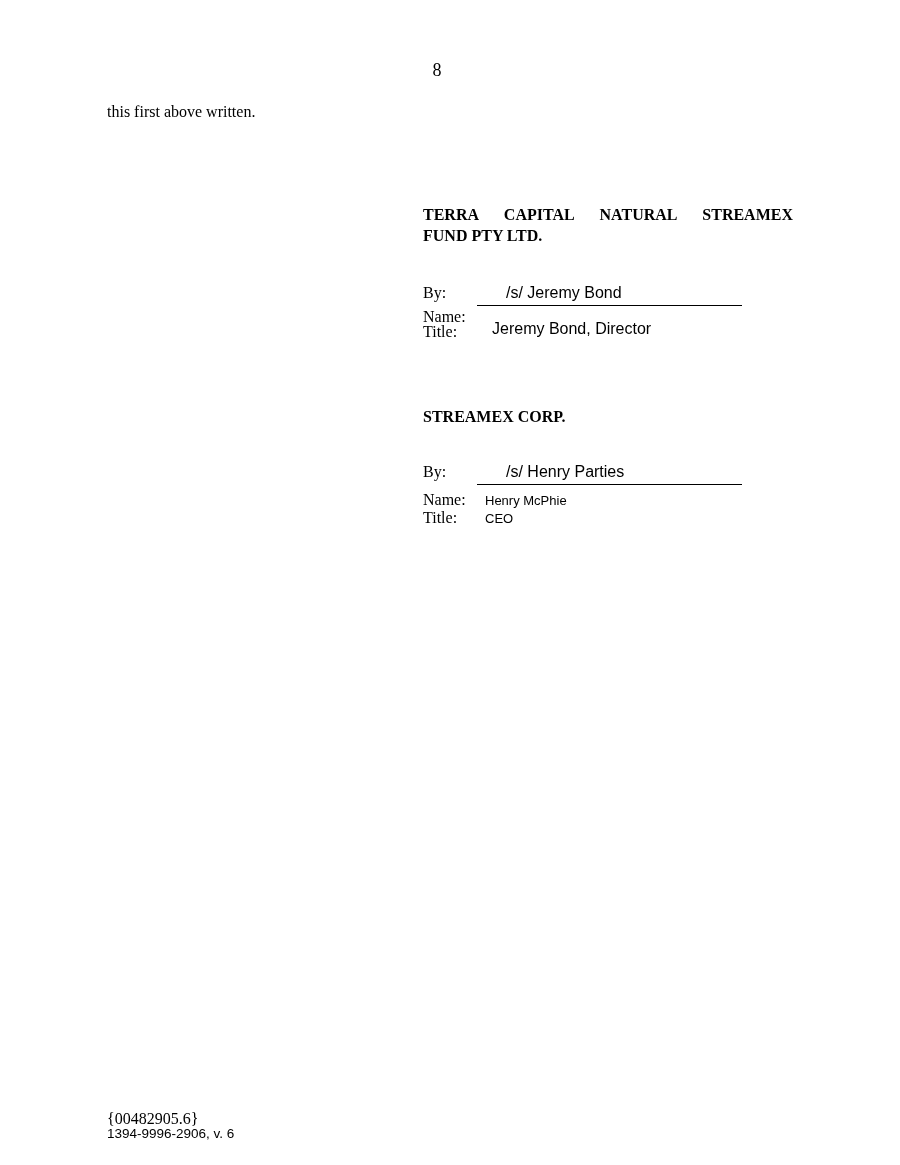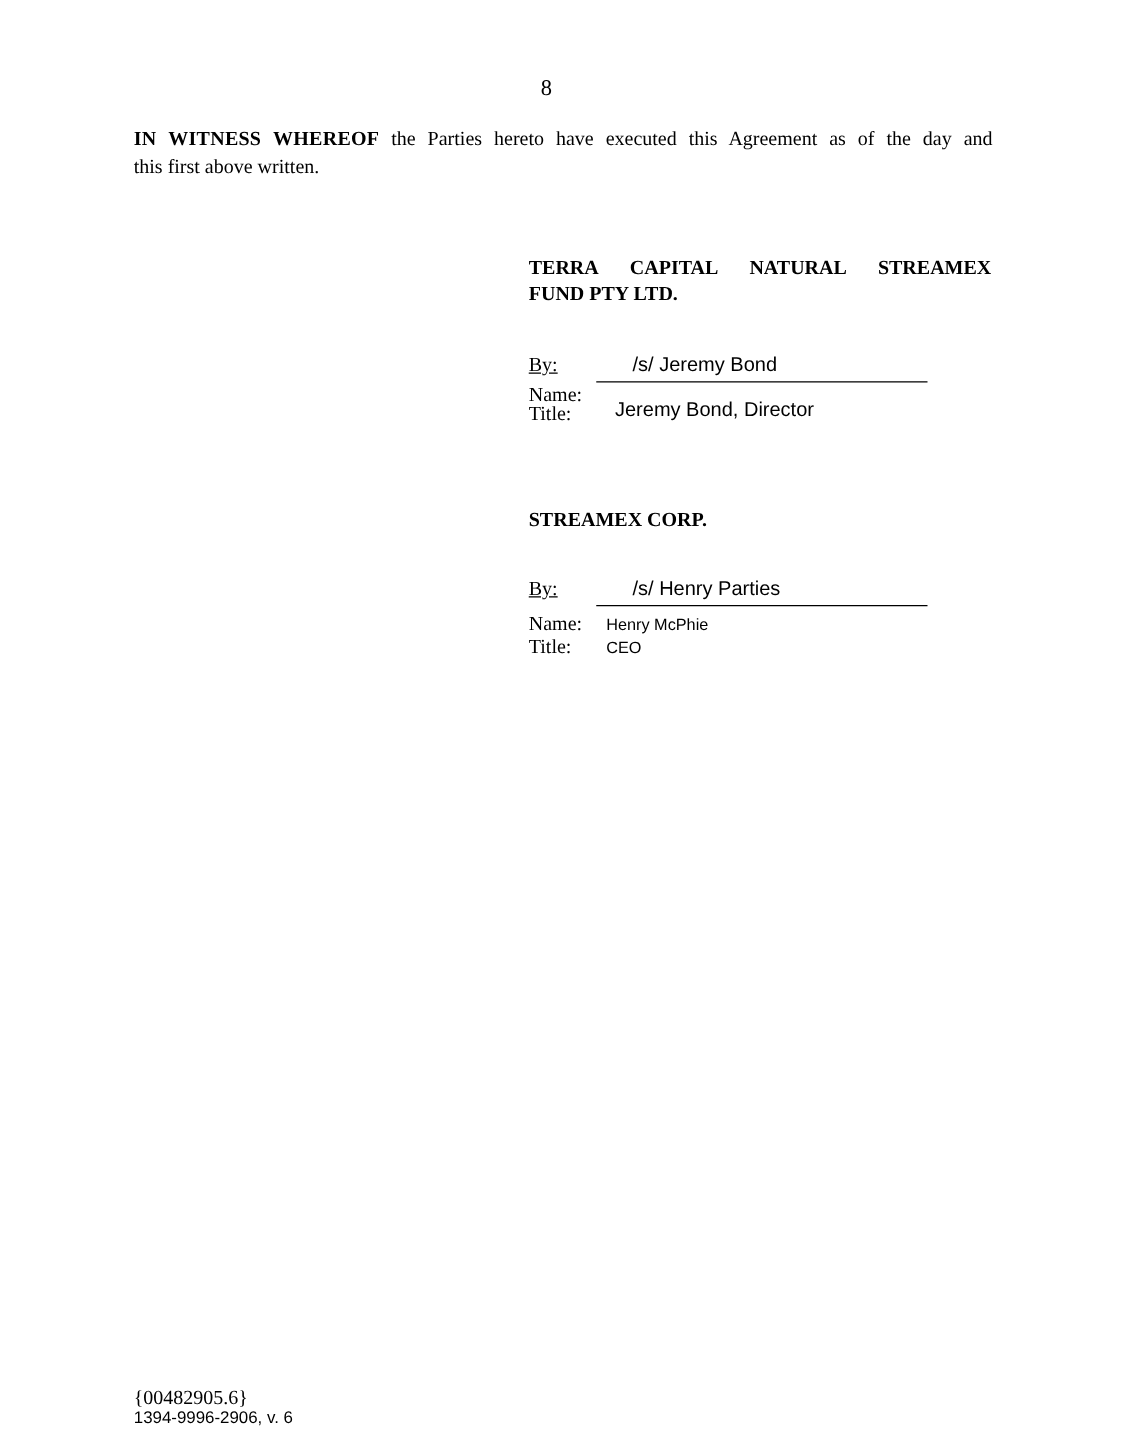--- a/index.html
+++ b/index.html
@@ -56,21 +56,21 @@
   
   .sig-row {
     left: 423px;
     width: 340px;
     font-size: 16px;
     line-height: 20px;
     white-space: nowrap;
   }
   .row-by { height: 26px; }
   .lbl { display: inline-block; }
-  .lbl-by { width: 54px; text-decoration: underline; }
+  .lbl-by { width: 54px; }
   .lbl-name { width: 58px; }
   .lbl-title-1 { width: 65px; }
   .lbl-title-2 { width: 58px; }
 
   .sig-text {
     position: absolute;
     left: 54px;
     top: 0;
     font-family: "Liberation Sans", "DejaVu Sans", sans-serif;
     font-size: 16px;
@@ -111,21 +111,20 @@
   }
 </style>
 </head>
 <body>
 
 <div class="page">
 
   <div class="abs page-number">8</div>
 
   <div class="abs witness">
-    <div class="justify-line"><b>IN WITNESS WHEREOF</b> <span>the Parties hereto have executed this Agreement as of the day and</span></div>
     <div>this first above written.</div>
   </div>
 
   <div class="abs company company-terra">
     <div class="justify-line">TERRA CAPITAL NATURAL STREAMEX</div>
     <div>FUND PTY LTD.</div>
   </div>
 
   <div class="abs sig-row row-by" style="top:283px;">
     <span class="lbl lbl-by">By:</span>

